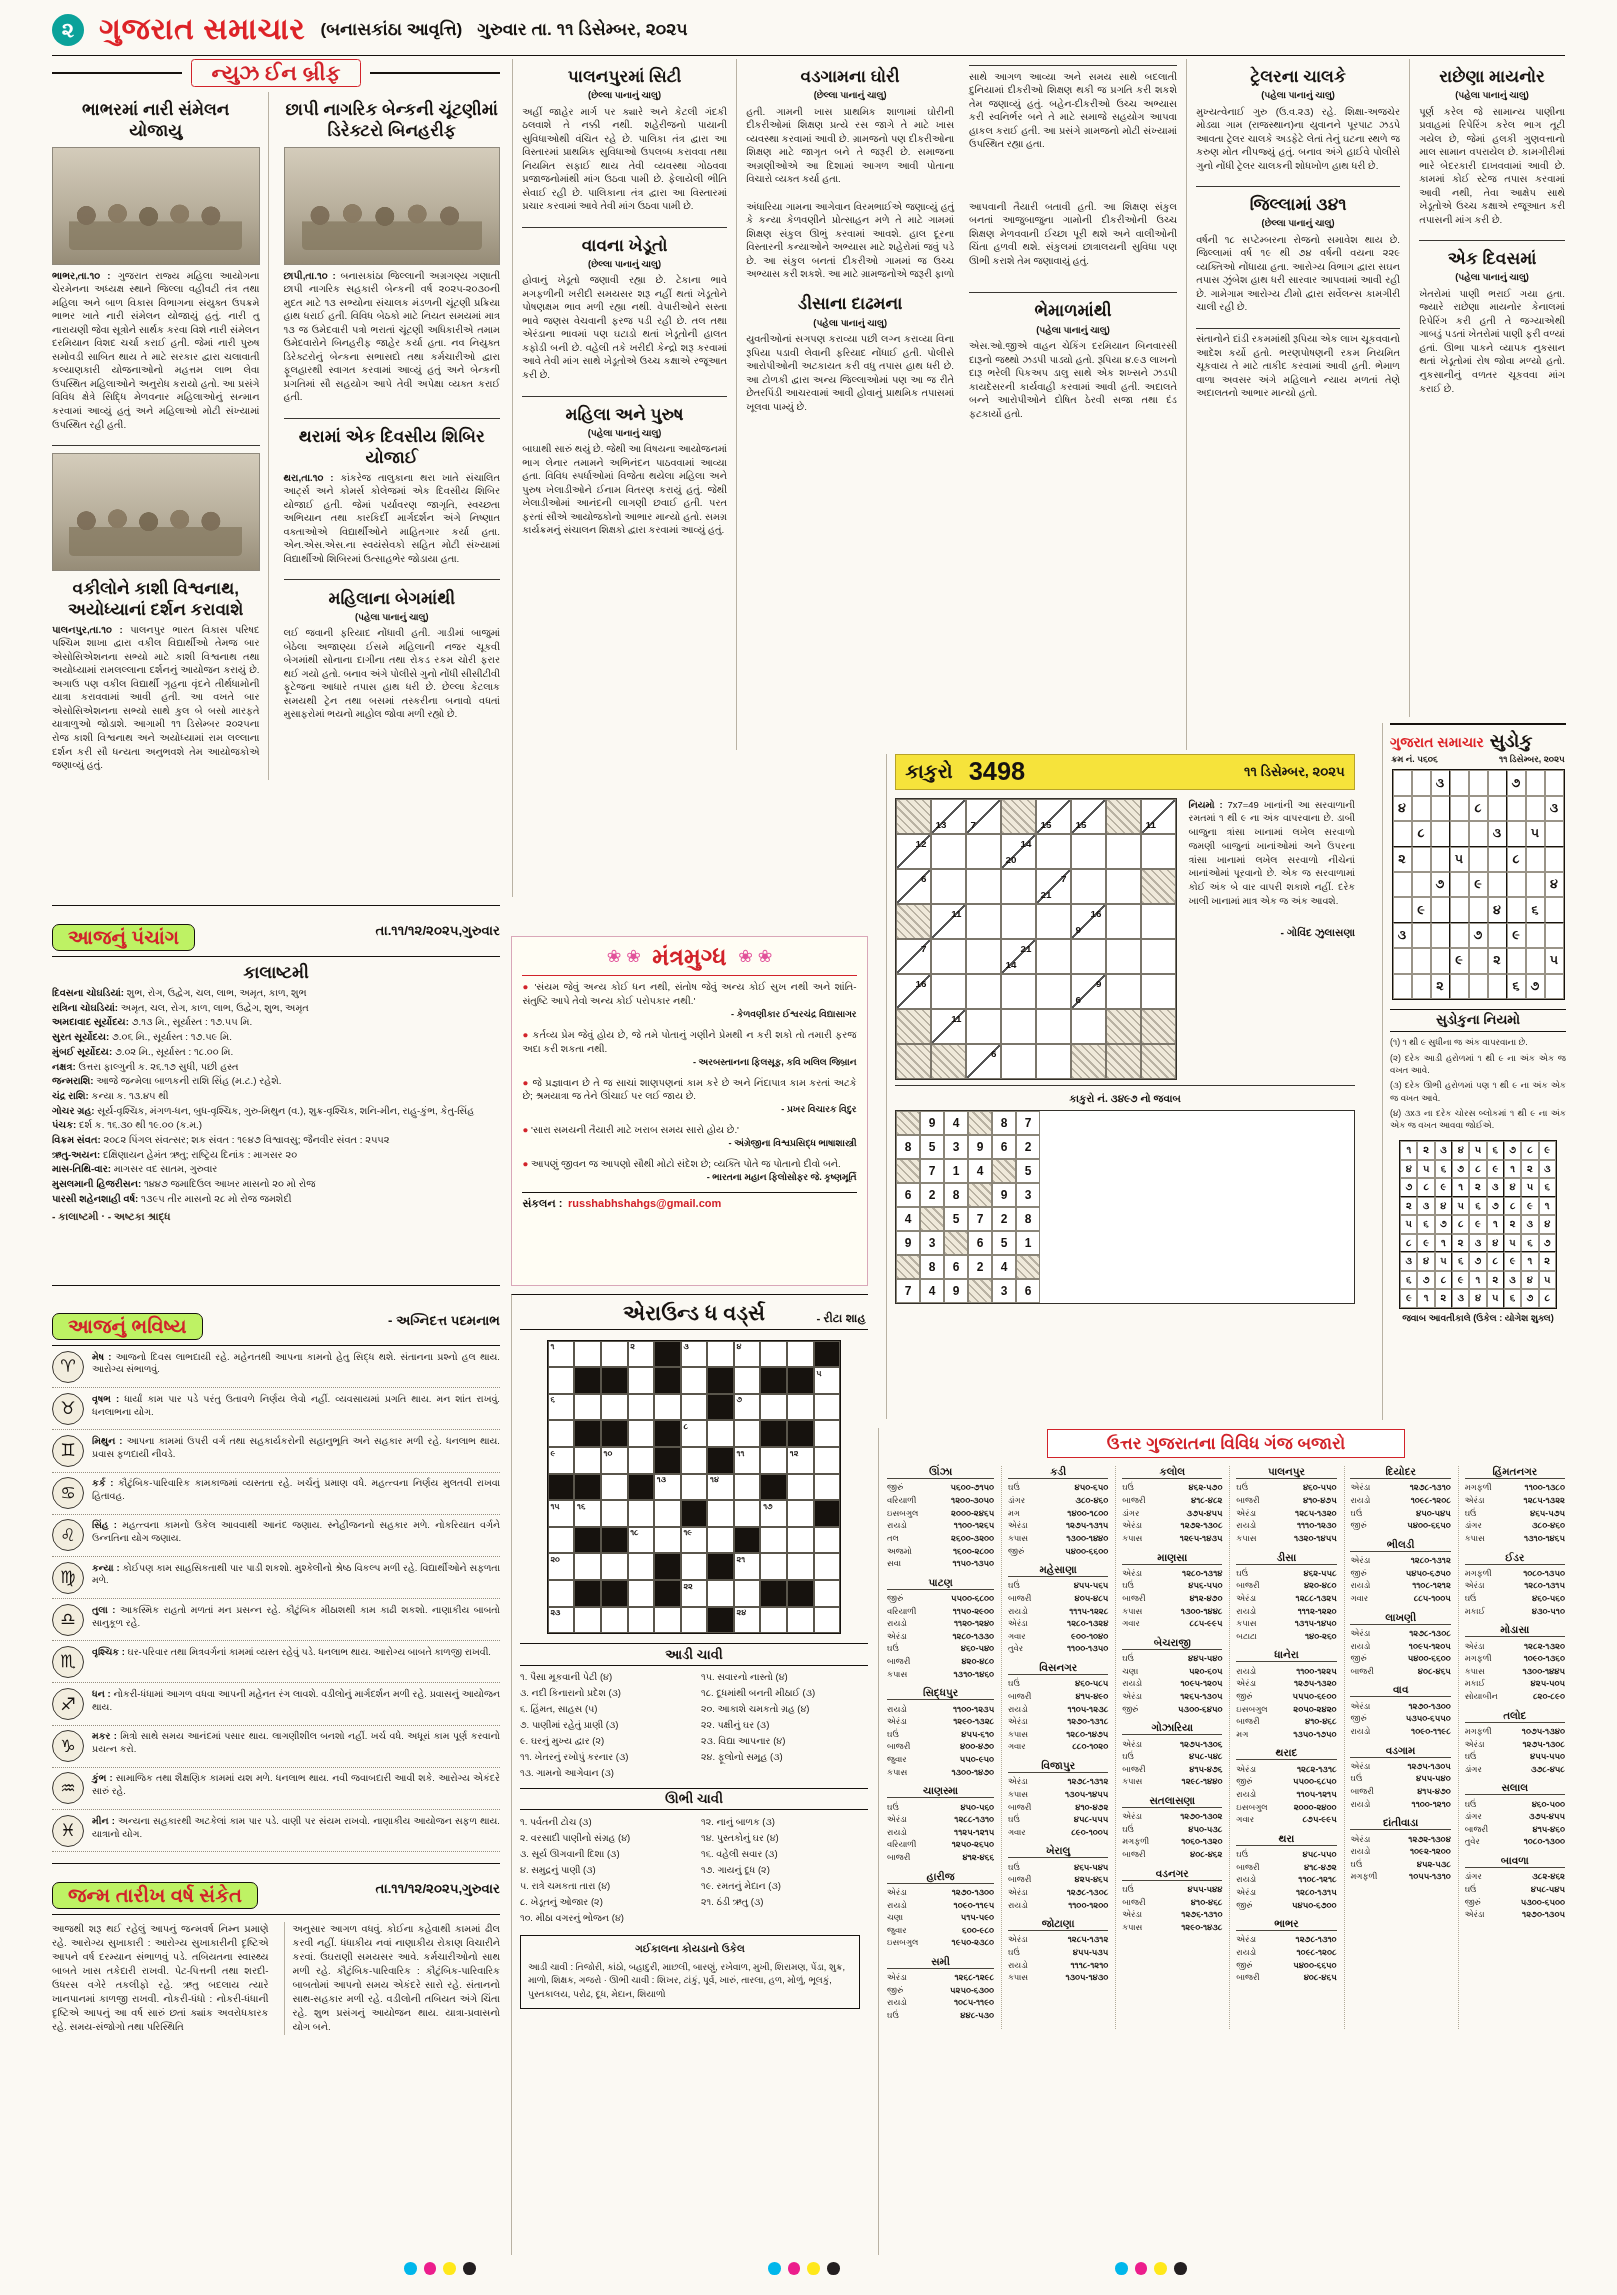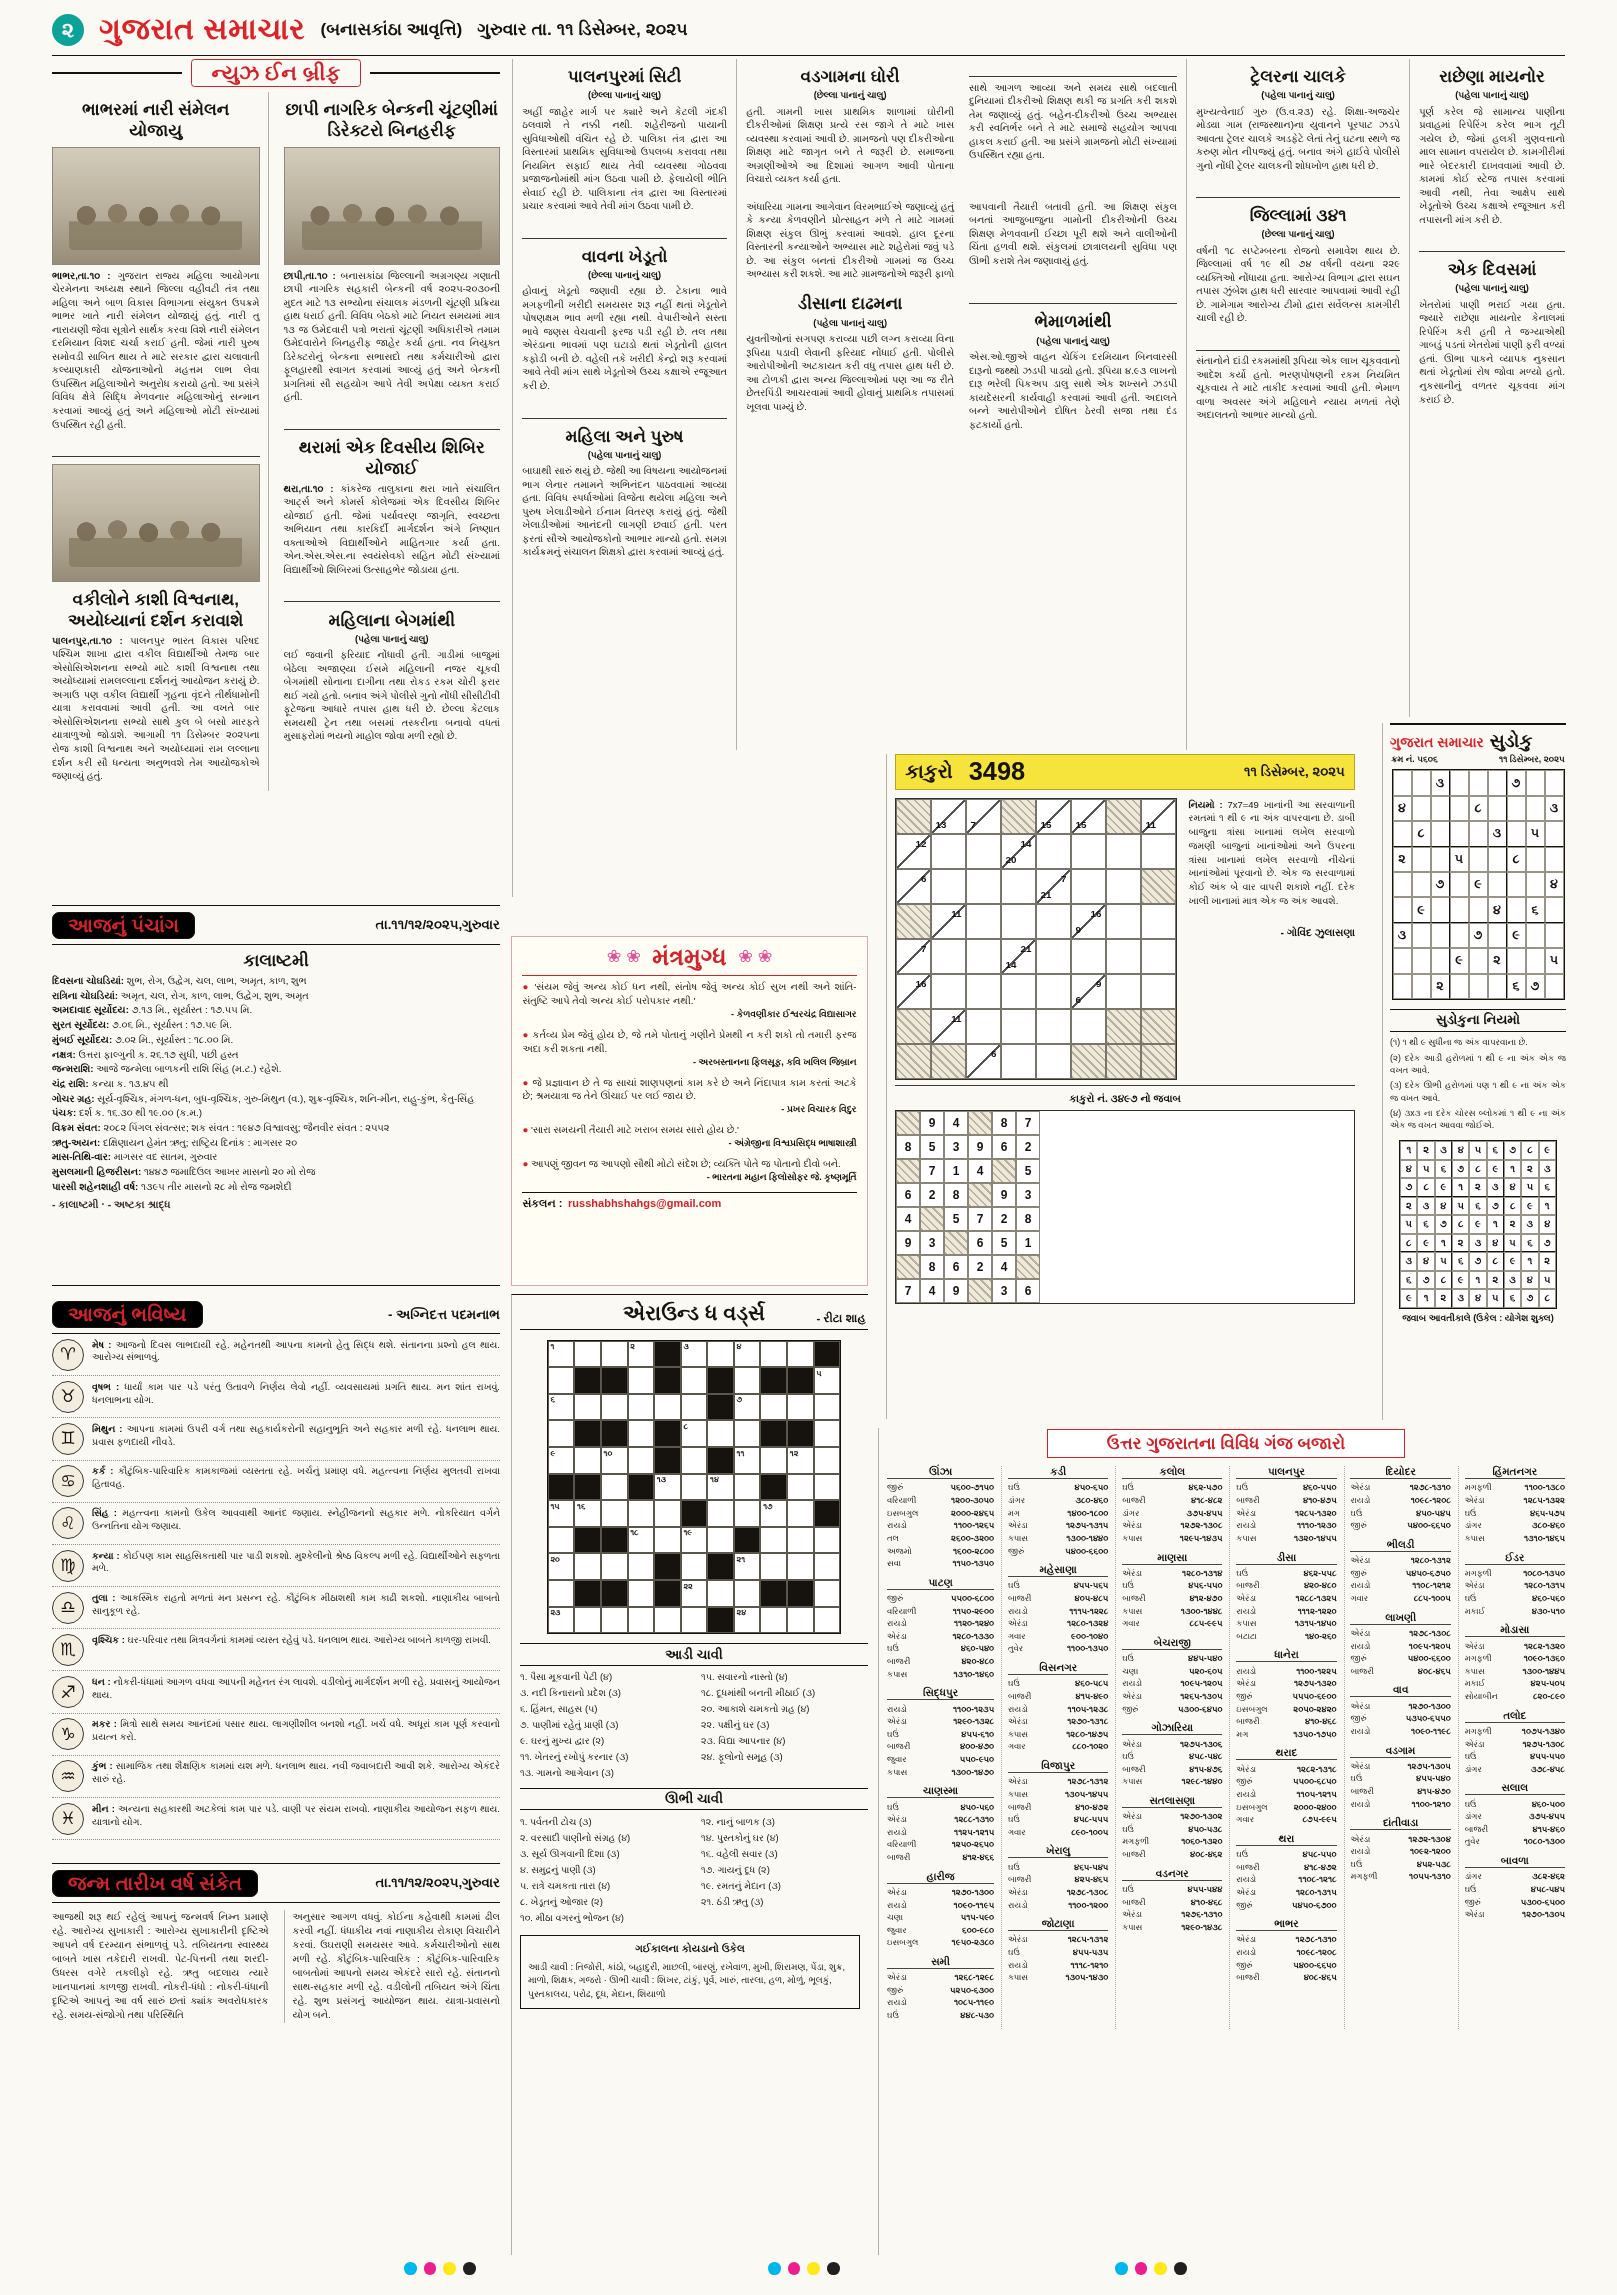--- a/index.html
+++ b/index.html
@@ -13,21 +13,21 @@
   .pagenum{width:32px;height:32px;border-radius:50%;background:#0ba29a;color:#fff;font-size:21px;font-weight:bold;display:flex;align-items:center;justify-content:center;flex:0 0 auto;}
   .brand{color:#dd2327;font-size:30px;font-weight:800;letter-spacing:0.6px;}
   .edition,.pubdate{font-size:17.3px;font-weight:bold;}
 
   
   .headline{font-size:17px;line-height:1.22;text-align:center;font-weight:bold;padding:4.6px 1.2px 2.3px;}
   .continued{font-size:9.2px;font-weight:bold;text-align:center;padding-bottom:3.5px;}
   .body-text{font-size:9.8px;line-height:1.38;text-align:justify;}
   .dateline{font-weight:bold;}
   .story{padding:3.5px 0 8px;}
-  .story + .story{border-top:0.9px solid #3a3732;margin-top:17px;}
+  .story + .story{border-top:0.9px solid #3a3732;margin-top:6px;}
   .photo{height:118px;margin:3.5px 0;border:0.6px solid #8f897c;background:linear-gradient(180deg,#d4ccbb 0%,#b7ae9b 55%,#968c77 100%);position:relative;}
   .photo::after{content:"";position:absolute;left:8%;right:8%;bottom:12%;height:42%;opacity:.75;border-radius:4.6px;background:
     radial-gradient(circle at 10% 28%, #6e5d47 0 9.2px, transparent 9.8px),
     radial-gradient(circle at 28% 24%, #7d6c53 0 9.2px, transparent 9.8px),
     radial-gradient(circle at 46% 30%, #66573f 0 9.2px, transparent 9.8px),
     radial-gradient(circle at 64% 25%, #7d6c53 0 9.2px, transparent 9.8px),
     radial-gradient(circle at 82% 29%, #6e5d47 0 9.2px, transparent 9.8px),
     linear-gradient(180deg, transparent 40%, #84785f 41%);}
 
   
@@ -83,21 +83,21 @@
   .scell.bb{border-bottom:1.7px solid #16120e;}
   .sd-rules-title{text-align:center;font-size:13.3px;font-weight:800;border-top:1.2px solid #16120e;border-bottom:1.2px solid #16120e;margin:9.2px 0 4.6px;padding:2.3px 0;}
   .sd-rules .list-line{font-size:8.7px;line-height:1.42;text-align:justify;padding-bottom:2.9px;}
   .sd-sol-grid{display:grid;grid-template-columns:repeat(9,17.3px);grid-auto-rows:18.5px;border:1.2px solid #16120e;width:max-content;margin:5.8px auto 4.6px;background:#fff;}
   .sd-sol-grid .scell{font-size:9.8px;}
   .sd-sol-caption{text-align:center;font-size:9.2px;font-weight:bold;}
 
   
   .panchang{left:52px;top:905px;width:448px;height:373px;border-top:1.7px solid #16120e;padding-top:5.8px;}
   .sec-head{display:flex;justify-content:space-between;align-items:center;border-bottom:1.2px solid #16120e;padding-bottom:4.6px;}
-  .sec-title{color:#d2232a;font-size:19.6px;font-weight:800;border:1.2px solid #16120e;border-radius:7px;padding:1.2px 15px;background:#000000;}
+  .sec-title{color:#d2232a;font-size:19.6px;font-weight:800;border:1.2px solid #16120e;border-radius:7px;padding:1.2px 15px;background:#bef264;margin-top:12px;}
   .sec-sub{font-size:13.3px;font-weight:bold;}
   .pc-highlight{text-align:center;font-size:17px;font-weight:800;padding:5.8px 0 3.5px;}
   .prow{font-size:9.8px;line-height:1.5;}
   .pc-events{font-size:10.4px;font-weight:bold;padding-top:4.6px;color:#3a3025;}
 
   
   .horoscope{left:52px;top:1285px;width:448px;height:567px;border-top:1.7px solid #16120e;padding-top:15px;}
   .zrow{display:flex;gap:8px;align-items:flex-start;padding:4.6px 0;border-bottom:0.6px dotted #968f80;}
   .zicon{flex:0 0 32px;height:32px;border:1.2px solid #3a3732;border-radius:50%;display:flex;align-items:center;justify-content:center;font-size:17.3px;background:#f2edde;}
   .ztext{font-size:9.5px;line-height:1.36;text-align:justify;}

